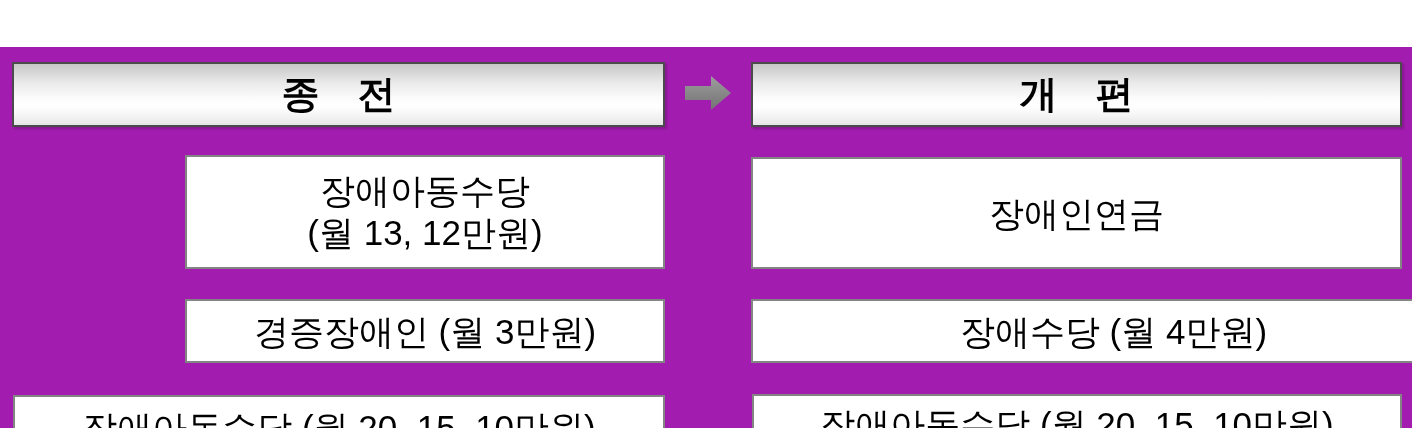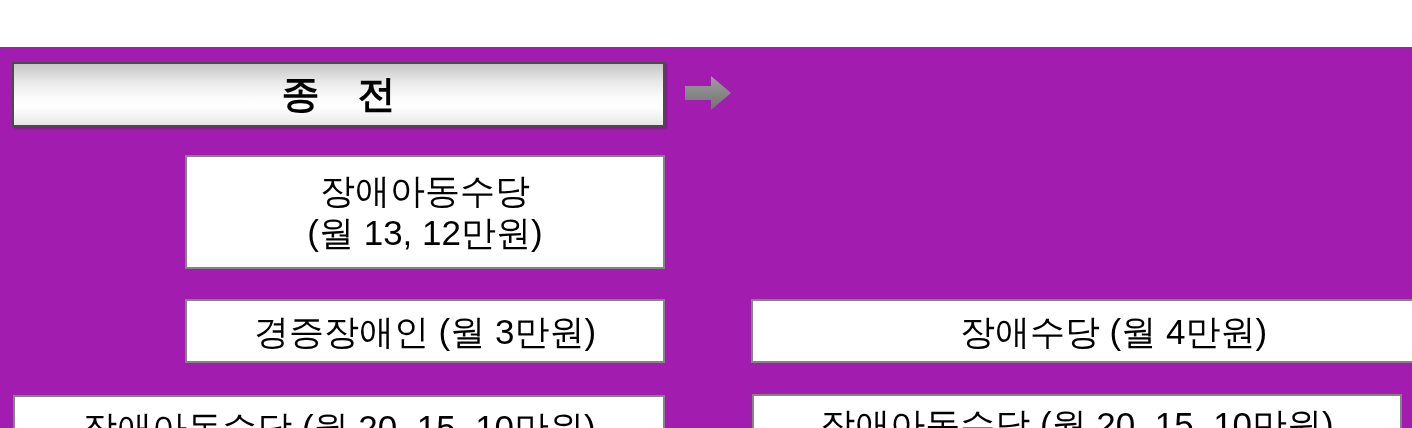--- a/index.html
+++ b/index.html
@@ -85,19 +85,21 @@
       <defs>
         <linearGradient id="arrowGrad" x1="0" y1="0" x2="0" y2="1">
           <stop offset="0" stop-color="#9d9d9d"></stop>
           <stop offset="1" stop-color="#737373"></stop>
         </linearGradient>
       </defs>
       <polygon points="2,12 28,12 28,2 48,19 28,36 28,26 2,26" fill="url(#arrowGrad)"></polygon>
     </svg>
   </div>
 
+  <div class="abs header-bar header-after">개　편</div>
 
+  <div class="abs box after-pension-box">장애인연금</div>
 
   <div class="abs box after-allow-box">장애수당 (월 4만원)</div>
 
   <div class="abs box after-child-box">장애아동수당 (월 20, 15, 10만원)</div>
 
 </div>
 
 </body></html>

